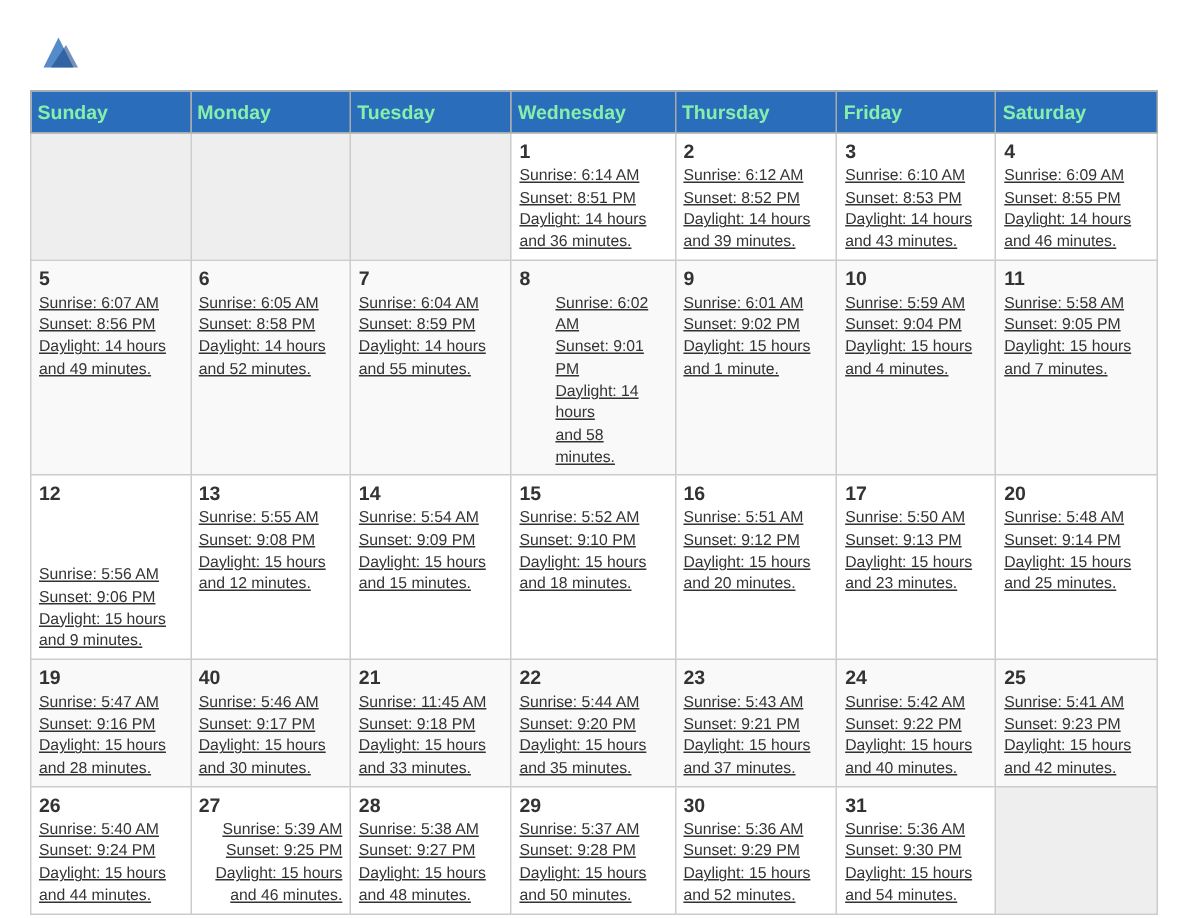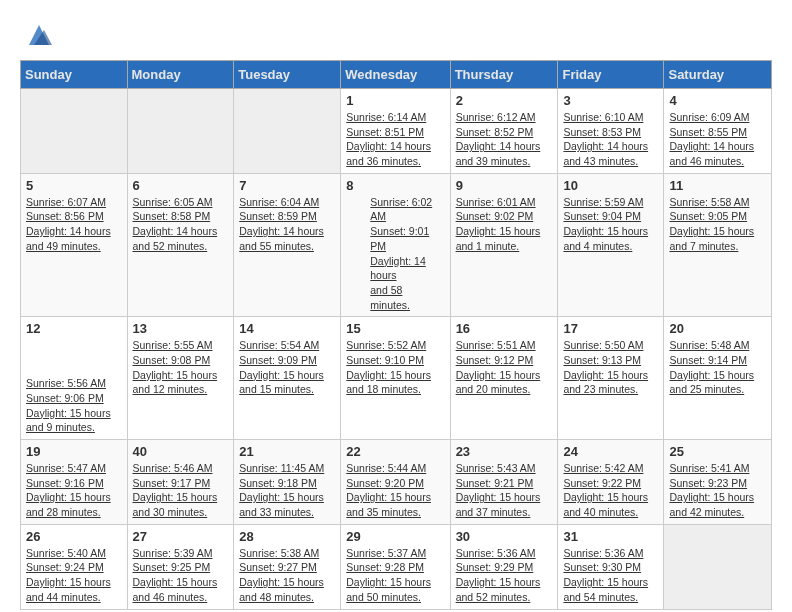--- a/index.html
+++ b/index.html
@@ -51,21 +51,21 @@
     .location {
       font-size: 16px;
       color: #555;
     }
     .calendar {
       width: 100%;
       border-collapse: collapse;
     }
     .calendar th {
       background-color: #2a6ebb;
-      color: #e5e5e5;
+      color: #86efac;
       font-size: 13px;
       font-weight: bold;
       padding: 6px 4px;
       text-align: left;
       border: 1px solid #aaa;
     }
     .calendar td {
       vertical-align: top;
       border: 1px solid #ccc;
       padding: 4px 5px;
@@ -319,21 +319,21 @@
       <tr class="row-odd">
         <td>
           <span class="day-num">26</span>
           <div class="day-info" style="white-space: pre-line;">Sunrise: 5:40 AM
 Sunset: 9:24 PM
 Daylight: 15 hours
 and 44 minutes.</div>
         </td>
         <td>
           <span class="day-num">27</span>
-          <div class="day-info" style="white-space: pre-line;">Sunrise: 5:39 AM
+          <div class="day-info" style="white-space: pre-line; text-align: right;">Sunrise: 5:39 AM
 Sunset: 9:25 PM
 Daylight: 15 hours
 and 46 minutes.</div>
         </td>
         <td>
           <span class="day-num">28</span>
           <div class="day-info" style="white-space: pre-line;">Sunrise: 5:38 AM
 Sunset: 9:27 PM
 Daylight: 15 hours
 and 48 minutes.</div>

